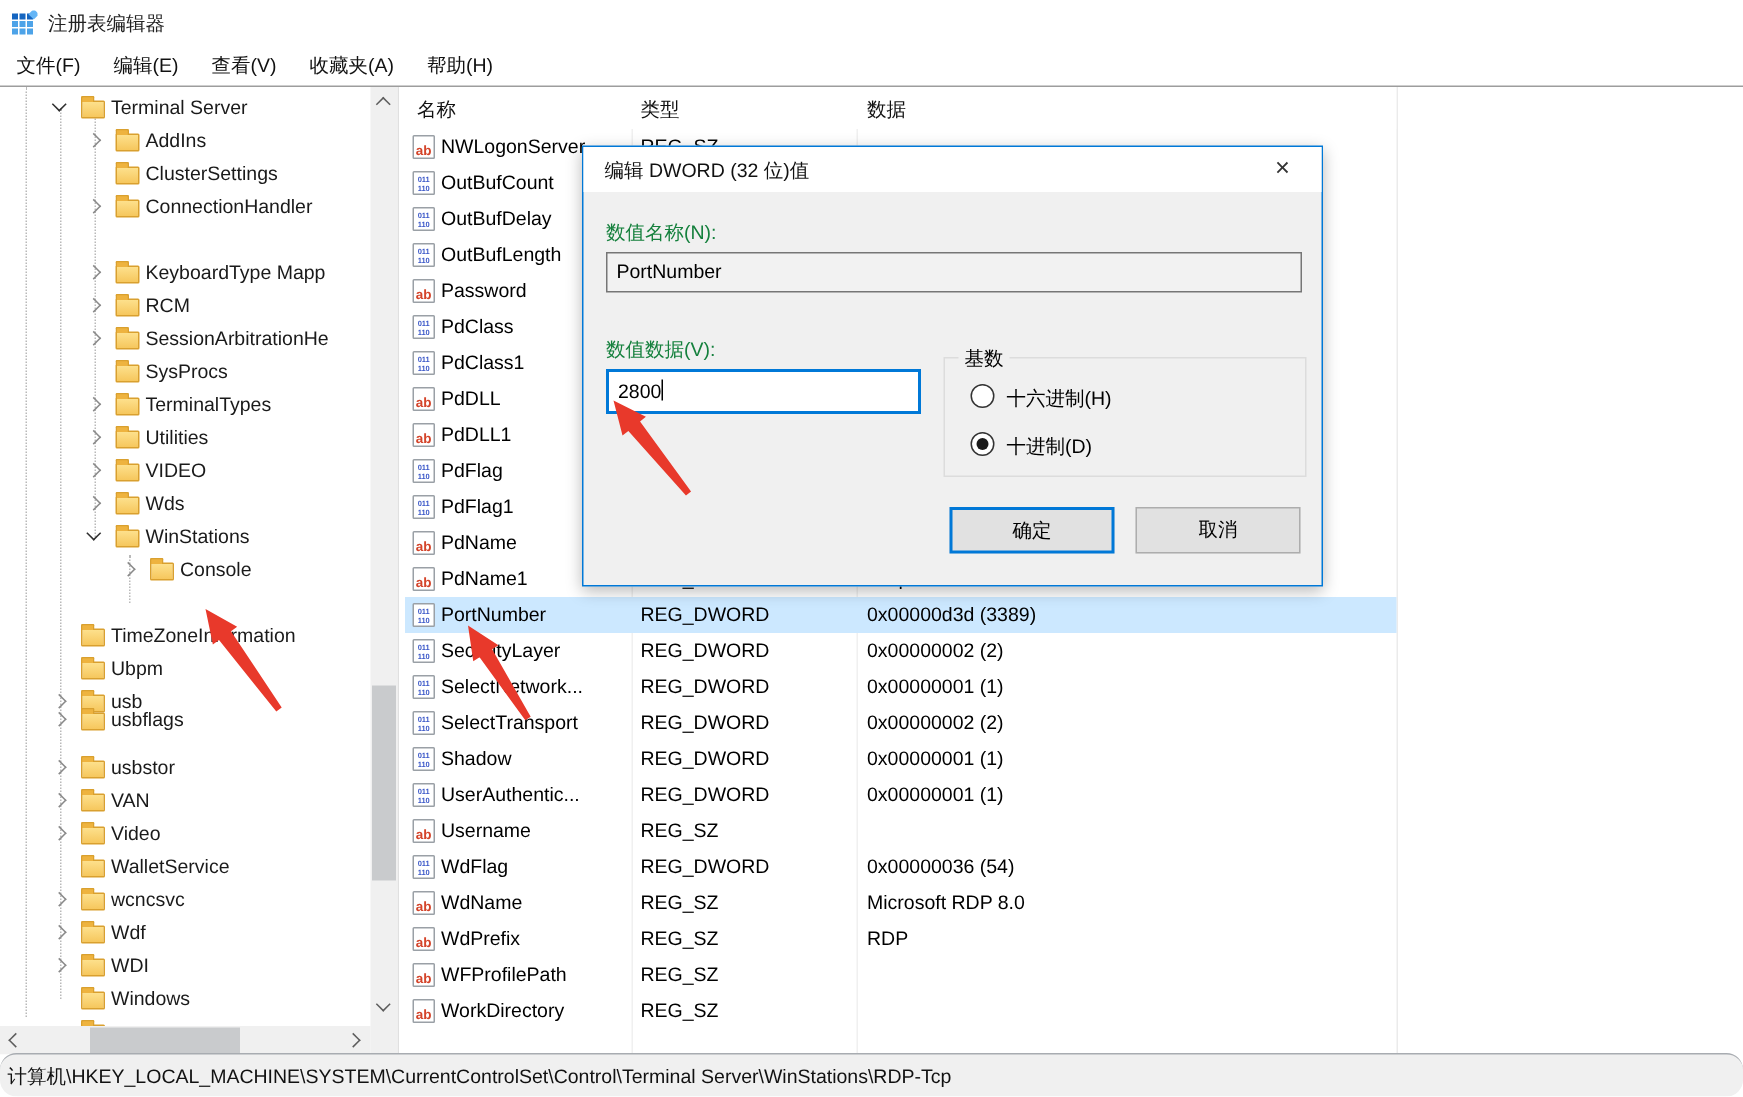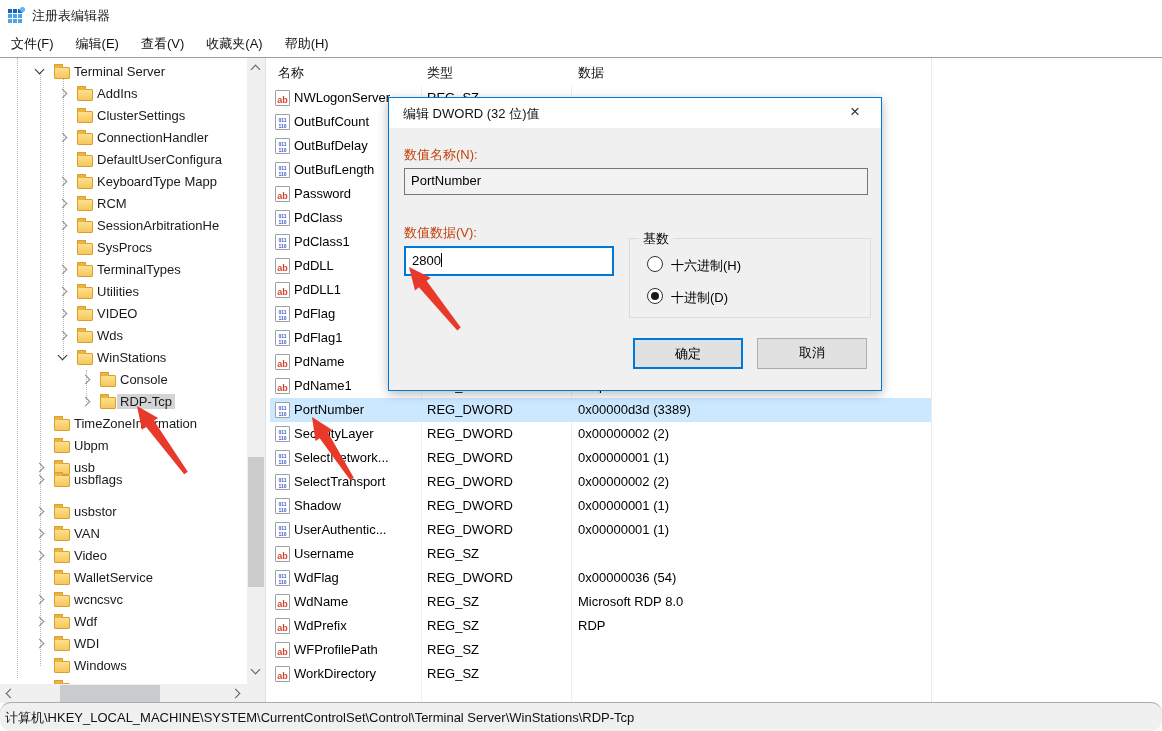--- a/index.html
+++ b/index.html
@@ -65,21 +65,21 @@
   .cell-type { position:absolute; left:157px; top:4px; white-space:nowrap; }
   .cell-data { position:absolute; left:308px; top:4px; white-space:nowrap; }
 
   
   .dialog { position:absolute; left:388px; top:97px; width:494px; height:294px; background:#f0f0f0;
     border:1px solid #0078d7; box-shadow:0 3px 10px rgba(0,0,0,.28); z-index:10; }
   .dlg-titlebar { position:absolute; left:0; top:0; width:100%; height:30px; background:#fff; }
   .dlg-title { position:absolute; left:14px; top:7px; font-size:13px; color:#111; }
   .dlg-close { position:absolute; right:6px; top:0; width:40px; height:30px; text-align:center;
     font-size:17px; line-height:28px; color:#333; cursor:default; }
-  .dlg-label { position:absolute; font-size:13px; color:#c2410c; }
+  .dlg-label { position:absolute; font-size:13px; color:#15803d; }
   .name-box { position:absolute; left:15px; top:70px; width:464px; height:27px; background:#f2f2f2;
     border:1px solid #767676; font-size:13px; padding:4px 6px; color:#000; }
   .data-box { position:absolute; left:15px; top:148px; width:210px; height:30px; background:#fff;
     border:2px solid #0078d7; font-size:13px; padding:5px 6px; color:#000; }
   .caret { display:inline-block; width:1px; height:14px; background:#000; vertical-align:-2px; }
   .radio-group { position:absolute; left:240px; top:140px; width:242px; height:80px; border:1px solid #dcdcdc; }
   .group-label { position:absolute; left:250px; top:132px; background:#f0f0f0; padding:0 4px; font-size:13px; }
   .radio-row { position:absolute; left:258px; height:18px; }
   .radio { position:absolute; left:0; top:0; width:16px; height:16px; border:1px solid #333; border-radius:50%; background:#fff; }
   .radio.checked::after { content:""; position:absolute; left:3px; top:3px; width:8px; height:8px; border-radius:50%; background:#1a1a1a; }
@@ -138,24 +138,20 @@
         </div>
         <div class="tree-row lv1" style="top: 47px;">
           <span class="folder"></span>
           <span class="tree-label">ClusterSettings</span>
         </div>
         <div class="tree-row lv1" style="top: 69px;">
           <span class="chev collapsed"></span>
           <span class="folder"></span>
           <span class="tree-label">ConnectionHandler</span>
         </div>
-        <div class="tree-row lv1" style="top: 91px;">
-          <span class="folder"></span>
-          <span class="tree-label">DefaultUserConfigura</span>
-        </div>
         <div class="tree-row lv1" style="top: 113px;">
           <span class="chev collapsed"></span>
           <span class="folder"></span>
           <span class="tree-label">KeyboardType Mapp</span>
         </div>
         <div class="tree-row lv1" style="top: 135px;">
           <span class="chev collapsed"></span>
           <span class="folder"></span>
           <span class="tree-label">RCM</span>
         </div>
@@ -190,25 +186,20 @@
         </div>
         <div class="tree-row lv1" style="top: 289px;">
           <span class="chev expanded"></span>
           <span class="folder"></span>
           <span class="tree-label">WinStations</span>
         </div>
         <div class="tree-row lv2" style="top: 311px;">
           <span class="chev collapsed"></span>
           <span class="folder"></span>
           <span class="tree-label">Console</span>
-        </div>
-        <div class="tree-row lv2" style="top: 333px;">
-          <span class="chev collapsed"></span>
-          <span class="folder"></span>
-          <span class="tree-label sel">RDP-Tcp</span>
         </div>
         <div class="tree-row lv0" style="top: 355px;">
           <span class="folder"></span>
           <span class="tree-label">TimeZoneInformation</span>
         </div>
         <div class="tree-row lv0" style="top: 377px;">
           <span class="folder"></span>
           <span class="tree-label">Ubpm</span>
         </div>
         <div class="tree-row lv0" style="top: 399px; padding-left: 40px;">

